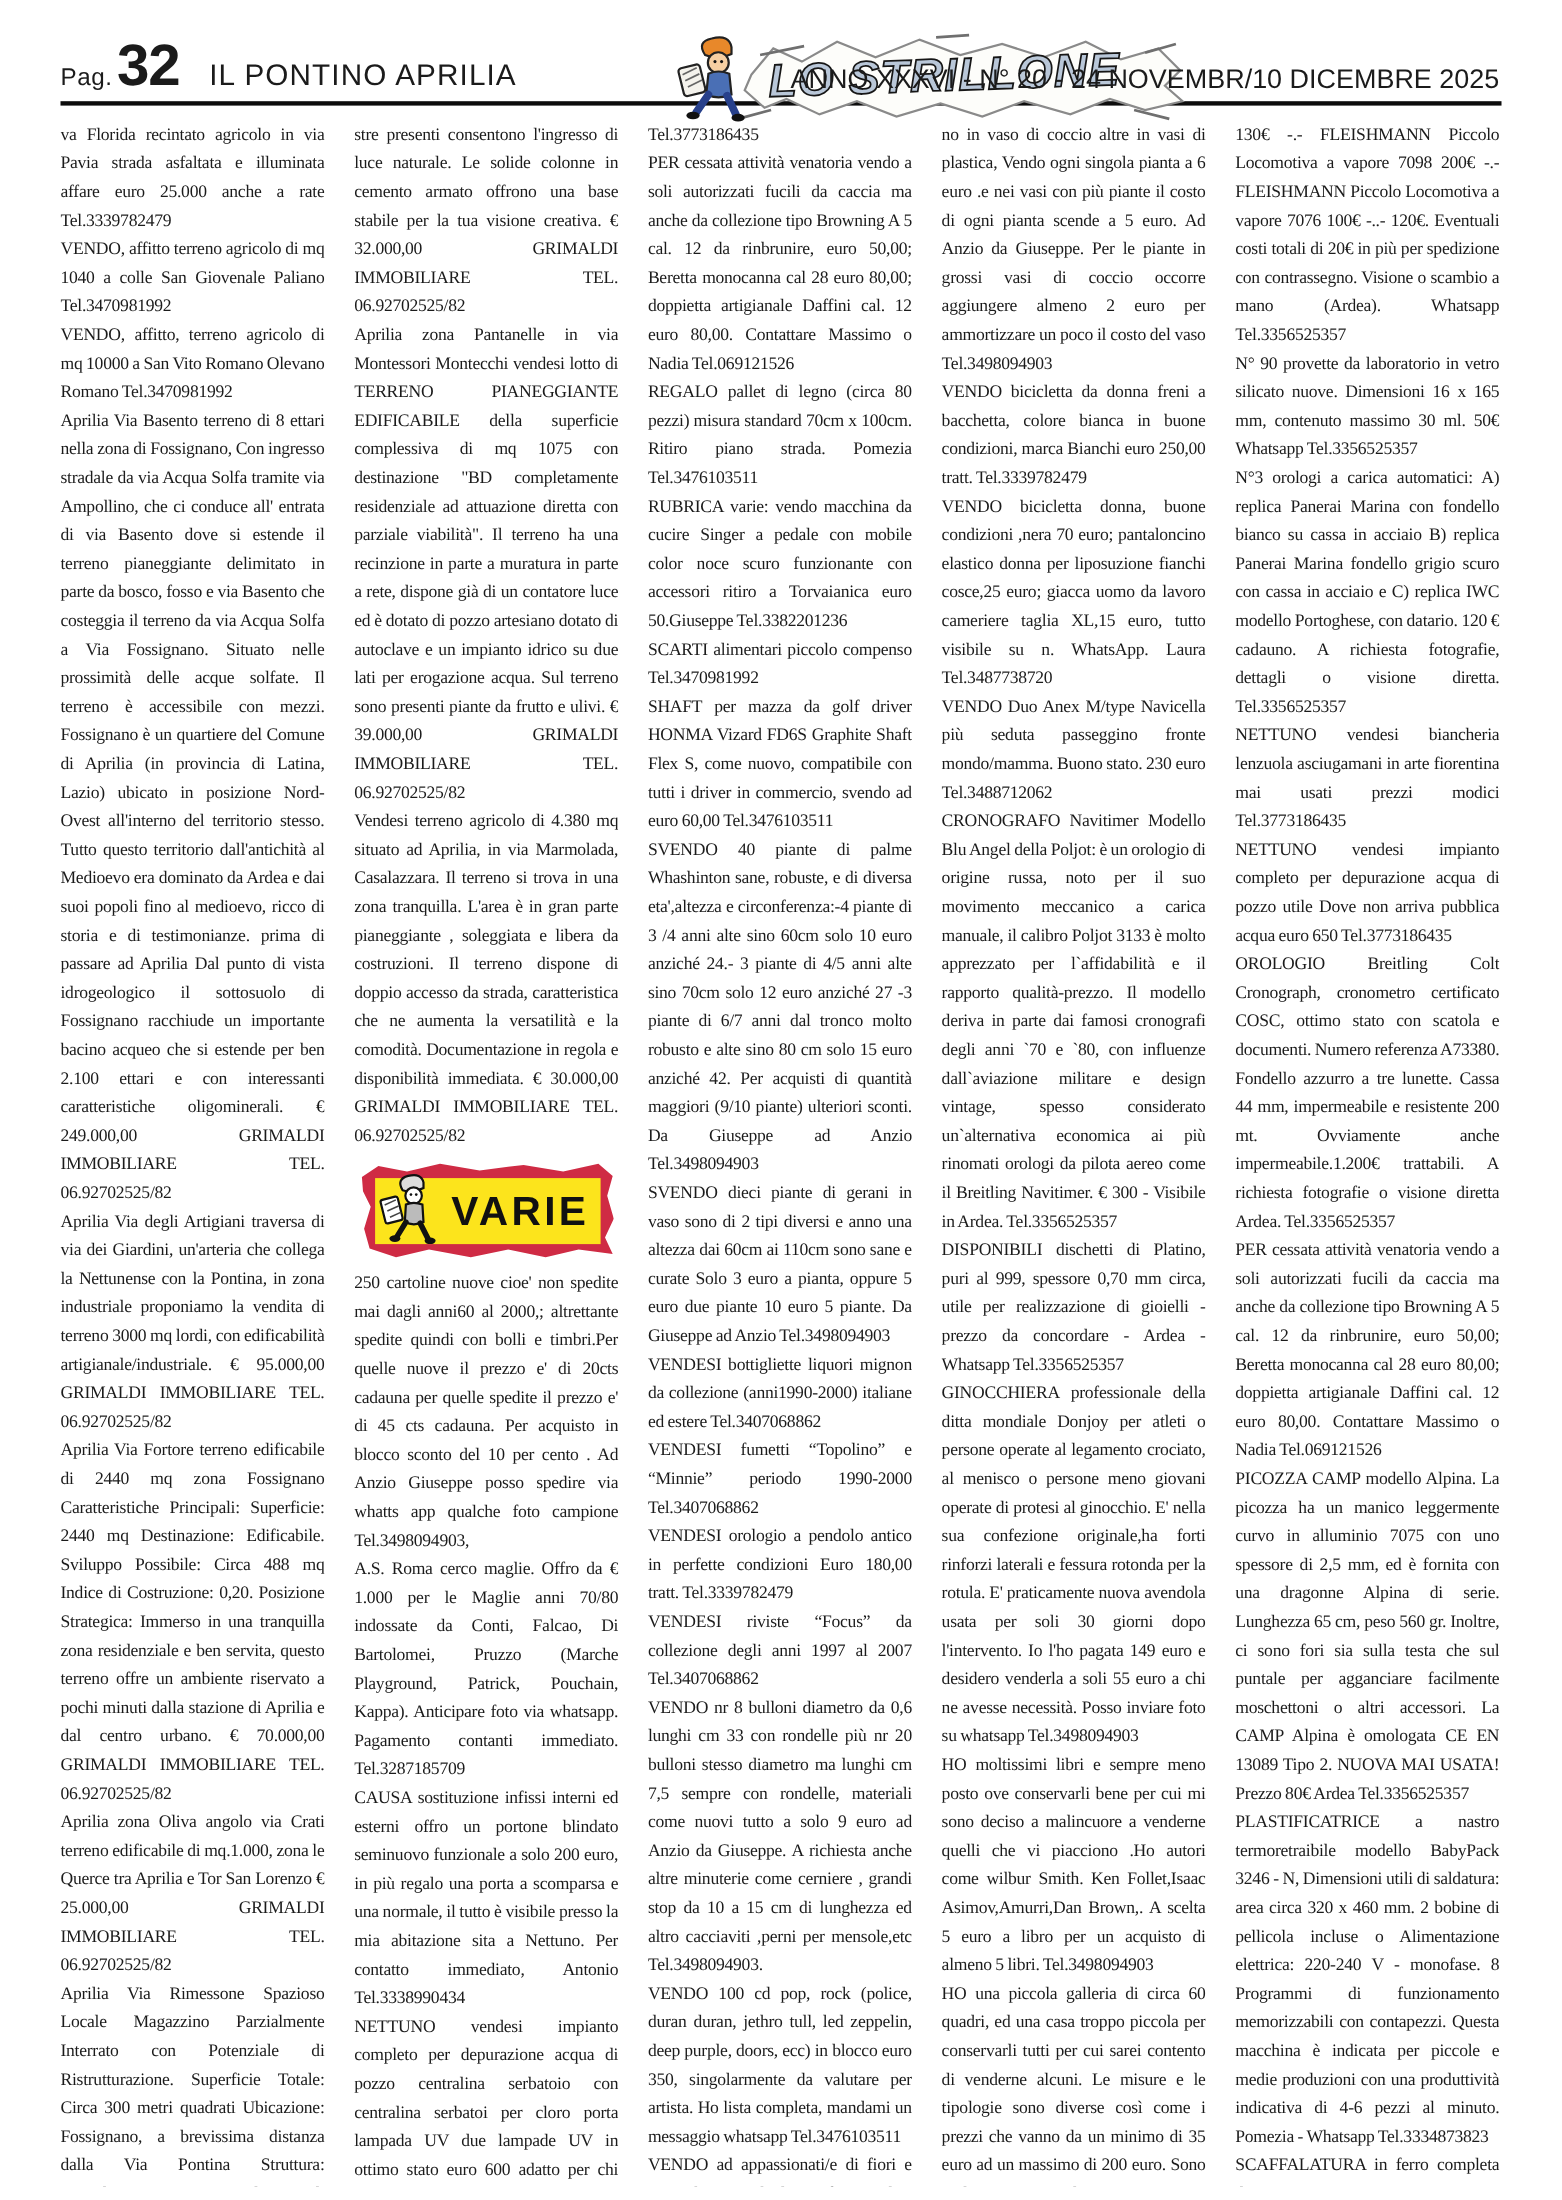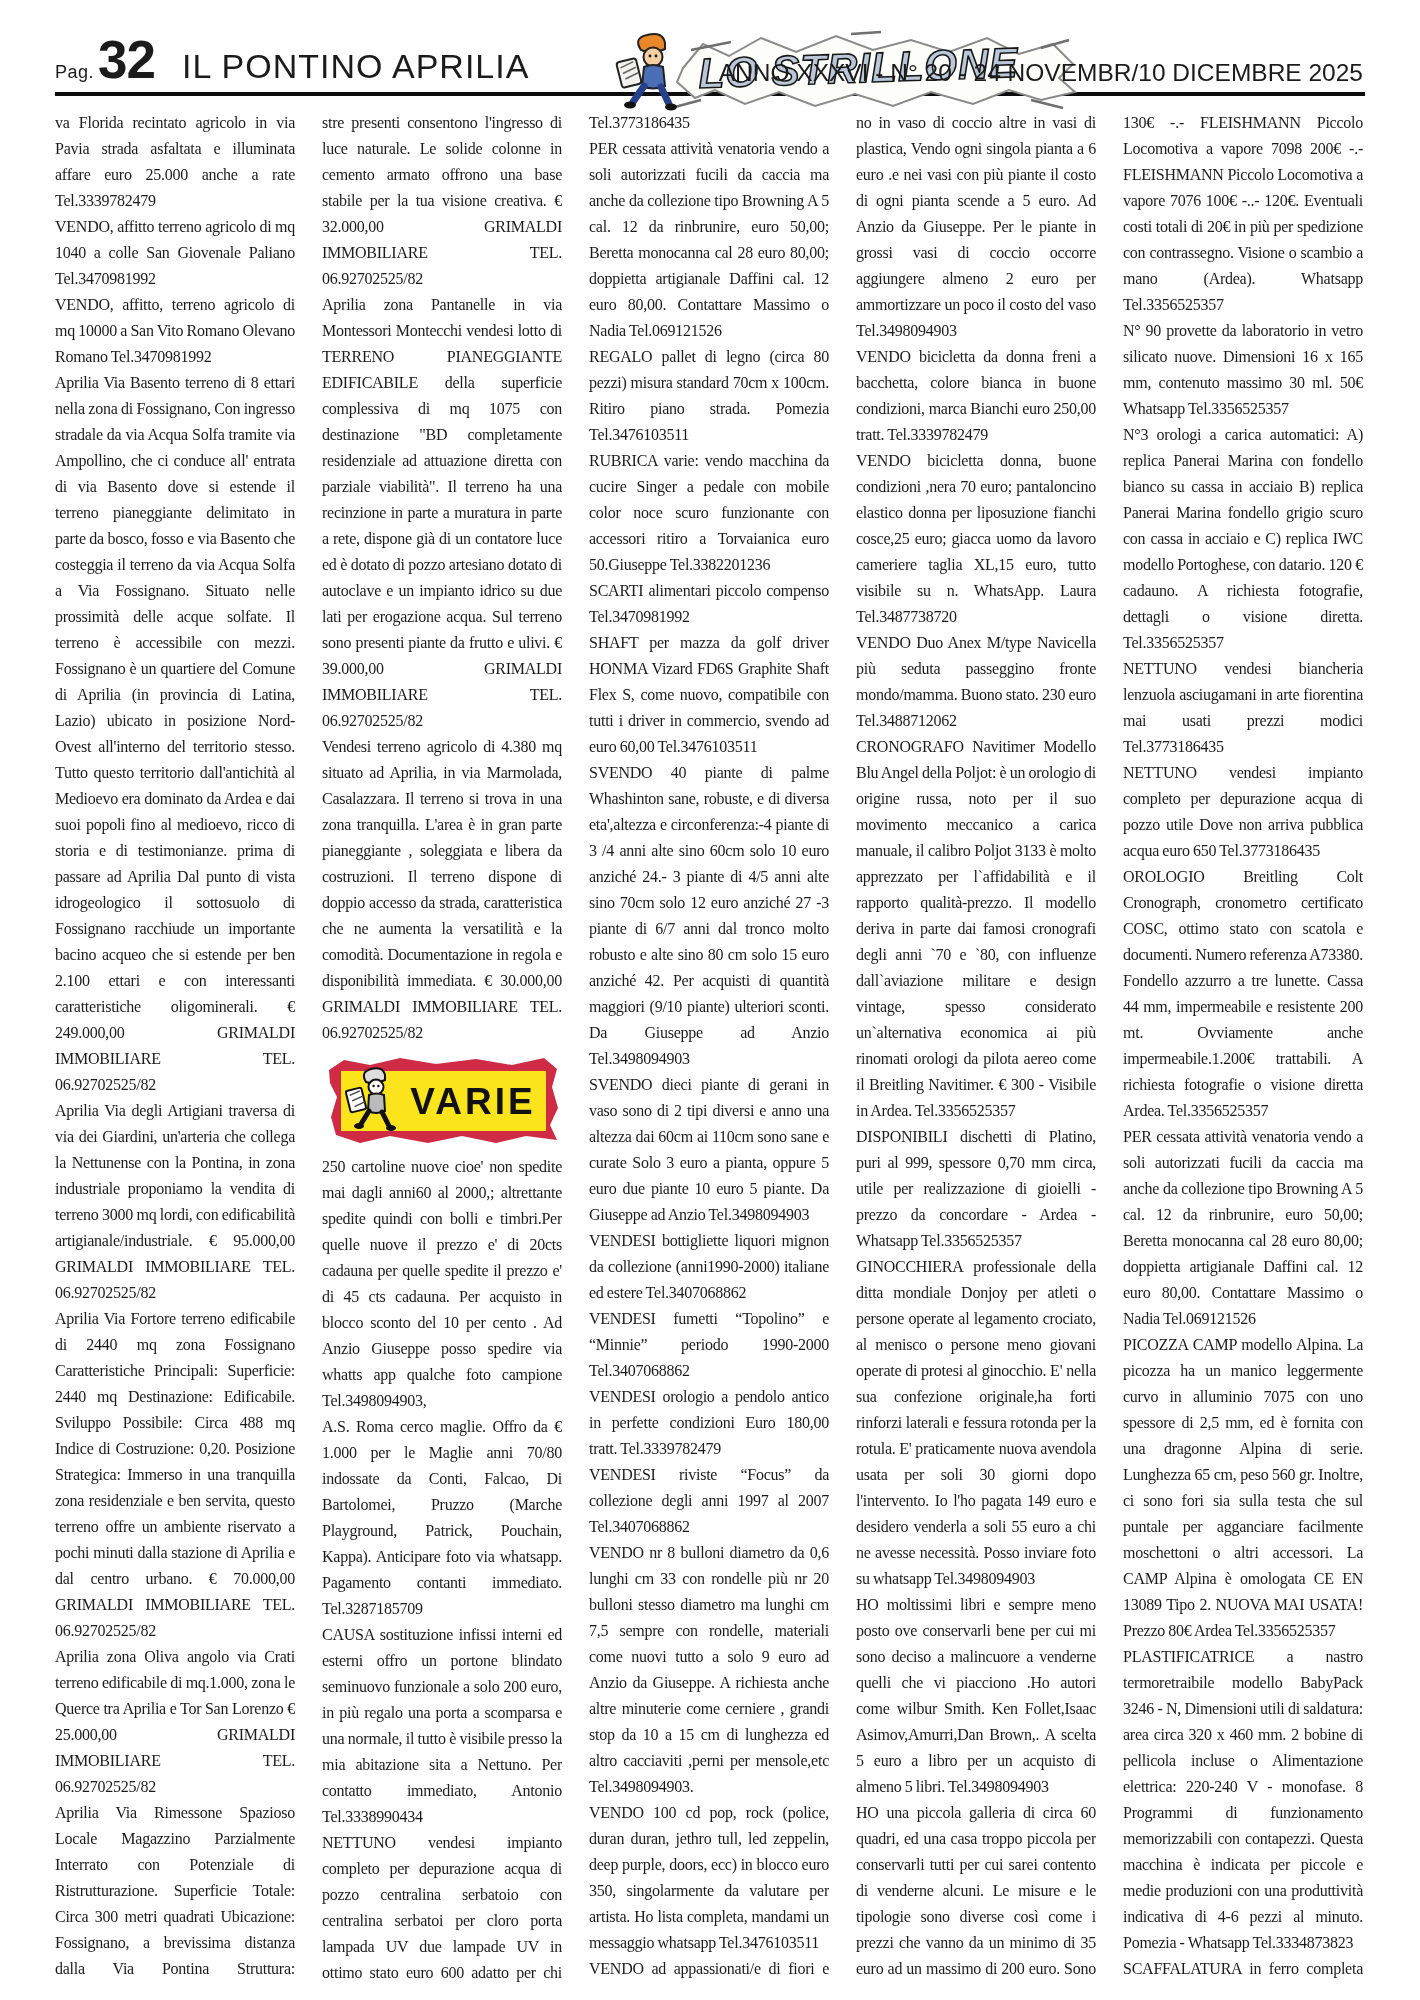--- a/index.html
+++ b/index.html
@@ -9,23 +9,23 @@
   }
   
   .header{
     position:absolute;left:55px;top:42px;width:1310px;height:50px;
     border-bottom:4px solid #0c0c0c;
   }
   .header-left{
     position:absolute;left:0;bottom:2px;display:flex;align-items:baseline;
     font-family:"Liberation Sans",sans-serif;white-space:nowrap;
   }
-  .pag-label{font-size:18px;letter-spacing:.5px;}
+  .pag-label{font-size:22px;letter-spacing:.5px;}
   .page-number{font-size:53px;font-weight:bold;margin:0 27px 0 4px;letter-spacing:-1px;}
-  .section-title{font-size:34px;letter-spacing:1px;}
+  .section-title{font-size:27px;letter-spacing:1px;}
   .issue-info{
     position:absolute;right:2px;bottom:5px;font-family:"Liberation Sans",sans-serif;
     font-size:24.5px;white-space:nowrap;
   }
   .logo{position:absolute;left:556px;top:-12px;width:470px;height:84px;}
   
   .columns{
     position:absolute;left:55px;top:110px;width:1308px;height:1878px;
     display:grid;grid-template-columns:repeat(5,240px);column-gap:27px;
   }

